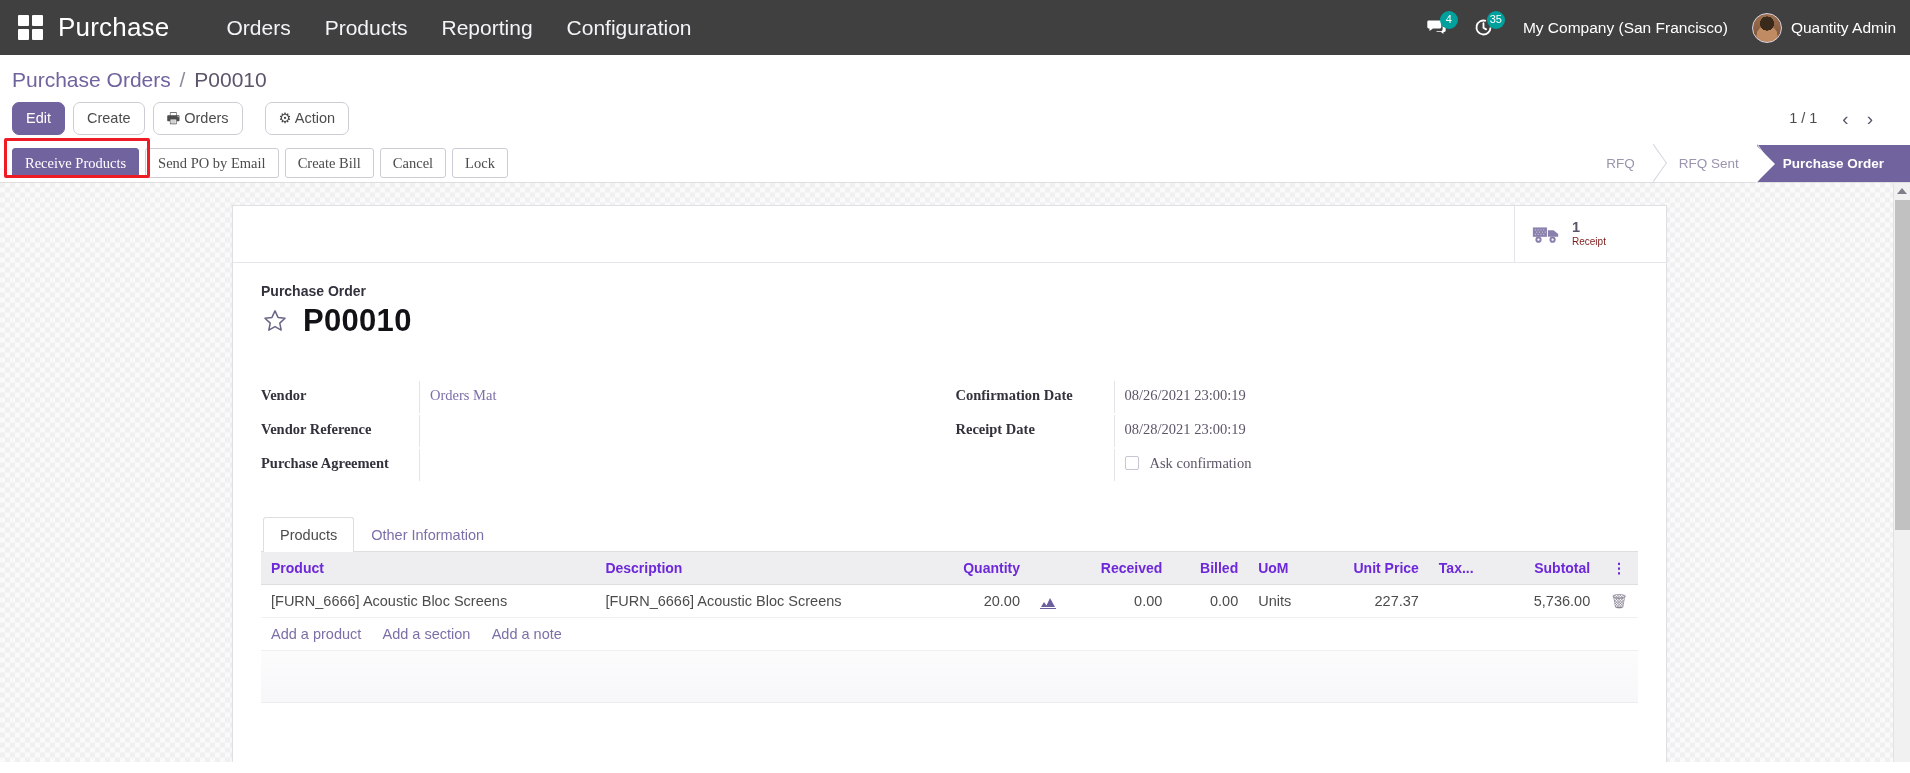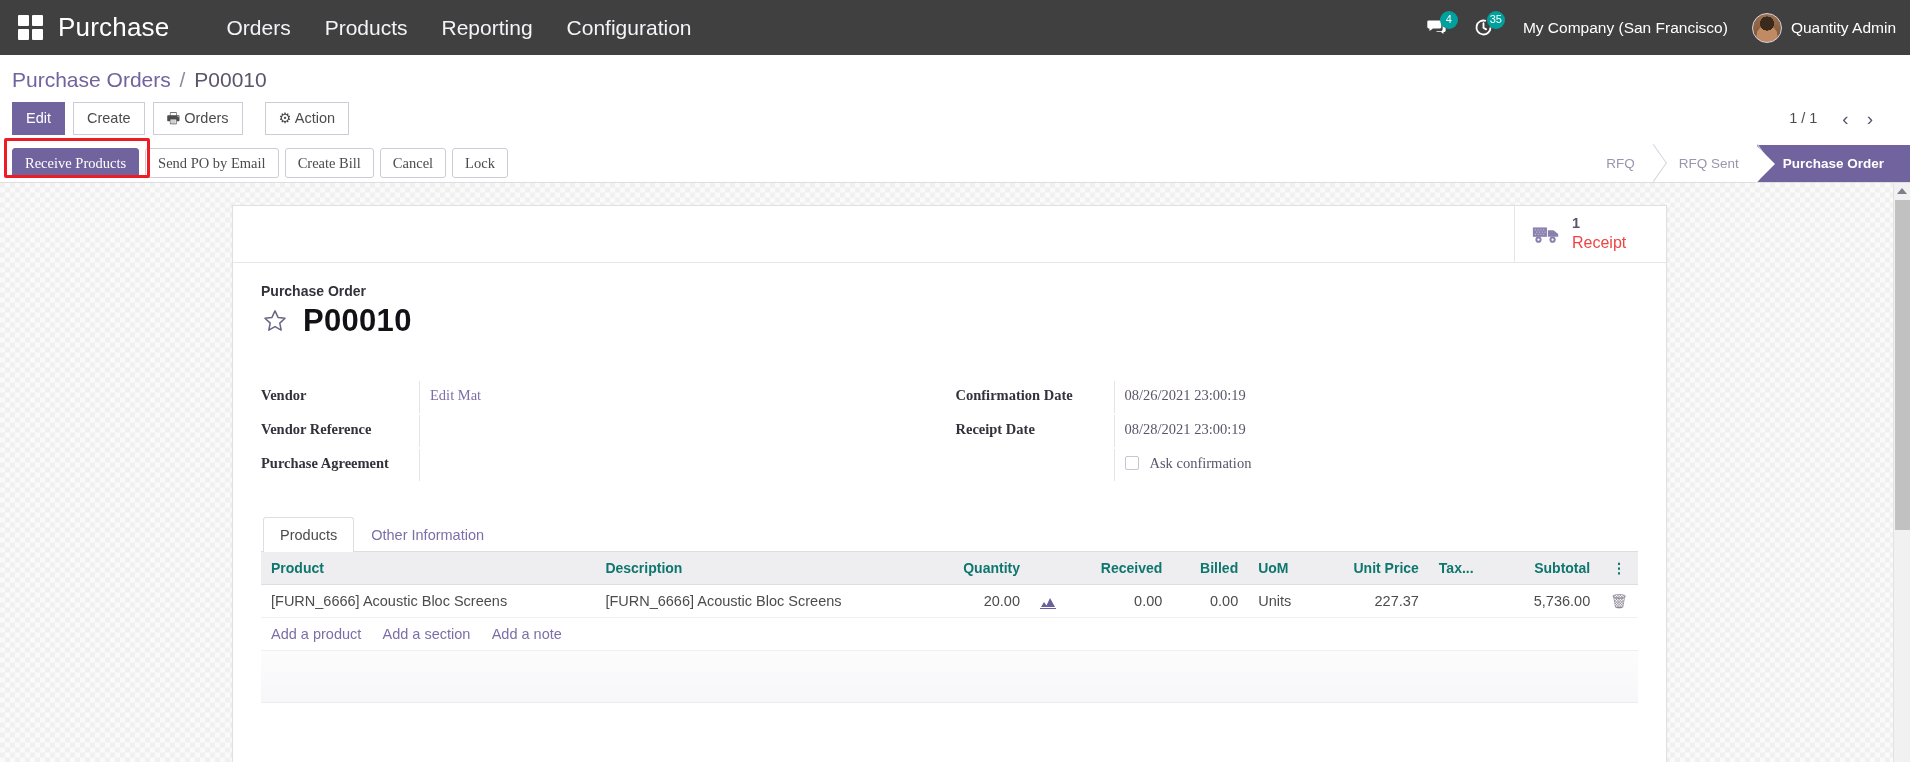--- a/index.html
+++ b/index.html
@@ -119,21 +119,21 @@
     position: relative;
   }
   .btn {
     font-family: "Liberation Sans", sans-serif;
     font-size: 14.5px;
     line-height: 1;
     padding: 8px 13px;
     border: 1px solid #cfcbd6;
     background: #fff;
     color: #4c4c4c;
-    border-radius: 0;
+    border-radius: 7px;
     margin-right: 8px;
     cursor: pointer;
     white-space: nowrap;
   }
   .btn-primary {
     background: #71639e;
     border-color: #71639e;
     color: #fff;
   }
   .btn-gap { margin-left: 14px; }
@@ -279,21 +279,21 @@
     padding: 8px 26px 8px 16px;
     display: flex;
     align-items: center;
     gap: 11px;
     cursor: pointer;
     min-width: 152px;
   }
   .truck-icon { color: #8a80ad; flex: none; }
   .stat-text { line-height: 1.25; }
   .stat-value { font-size: 14.5px; font-weight: bold; color: #5c5569; }
-  .stat-label { font-size: 16px; color: #ef4444; text-align: right; }
+  .stat-label { font-size: 10px; color: #7f1d1d; text-align: right; }
 
   .sheet-body { padding: 20px 28px 10px 28px; }
   .oe-title-sub {
     font-size: 14px;
     font-weight: bold;
     color: #32323c;
     margin-bottom: 4px;
   }
   .oe-title-row {
     display: flex;
@@ -377,21 +377,21 @@
   
   table.lines {
     width: 100%;
     border-collapse: collapse;
     font-size: 14.5px;
   }
   table.lines thead th {
     background: #eeeef0;
     border-bottom: 1px solid #dededf;
     font-weight: bold;
-    color: #0f766e;
+    color: #6d28d9;
     padding: 8px 10px;
     text-align: left;
     white-space: nowrap;
     font-size: 14px;
   }
   table.lines thead th.num { text-align: right; }
   table.lines thead th.ctr { text-align: center; width: 28px; }
   table.lines tbody td {
     padding: 8px 10px;
     border-bottom: 1px solid #f0f0f2;
@@ -568,21 +568,21 @@
           <svg class="star-icon" width="28" height="28" viewBox="0 0 24 24">
             <path fill="none" stroke="#6b6485" stroke-width="1.3" stroke-linejoin="round" d="M12 3.3l2.6 5.6 6 .7-4.5 4.2 1.2 6-5.3-3-5.3 3 1.2-6L3.4 9.6l6-.7z"></path>
           </svg>
           <div class="record-id">P00010</div>
         </div>
 
         <div class="form-grid">
           <div class="form-col">
             <div class="form-row">
               <div class="form-label">Vendor</div>
-              <div class="form-value link">Edit Mat</div>
+              <div class="form-value link">Orders Mat</div>
             </div>
             <div class="form-row">
               <div class="form-label">Vendor Reference</div>
               <div class="form-value"></div>
             </div>
             <div class="form-row">
               <div class="form-label">Purchase Agreement</div>
               <div class="form-value"></div>
             </div>
           </div>

